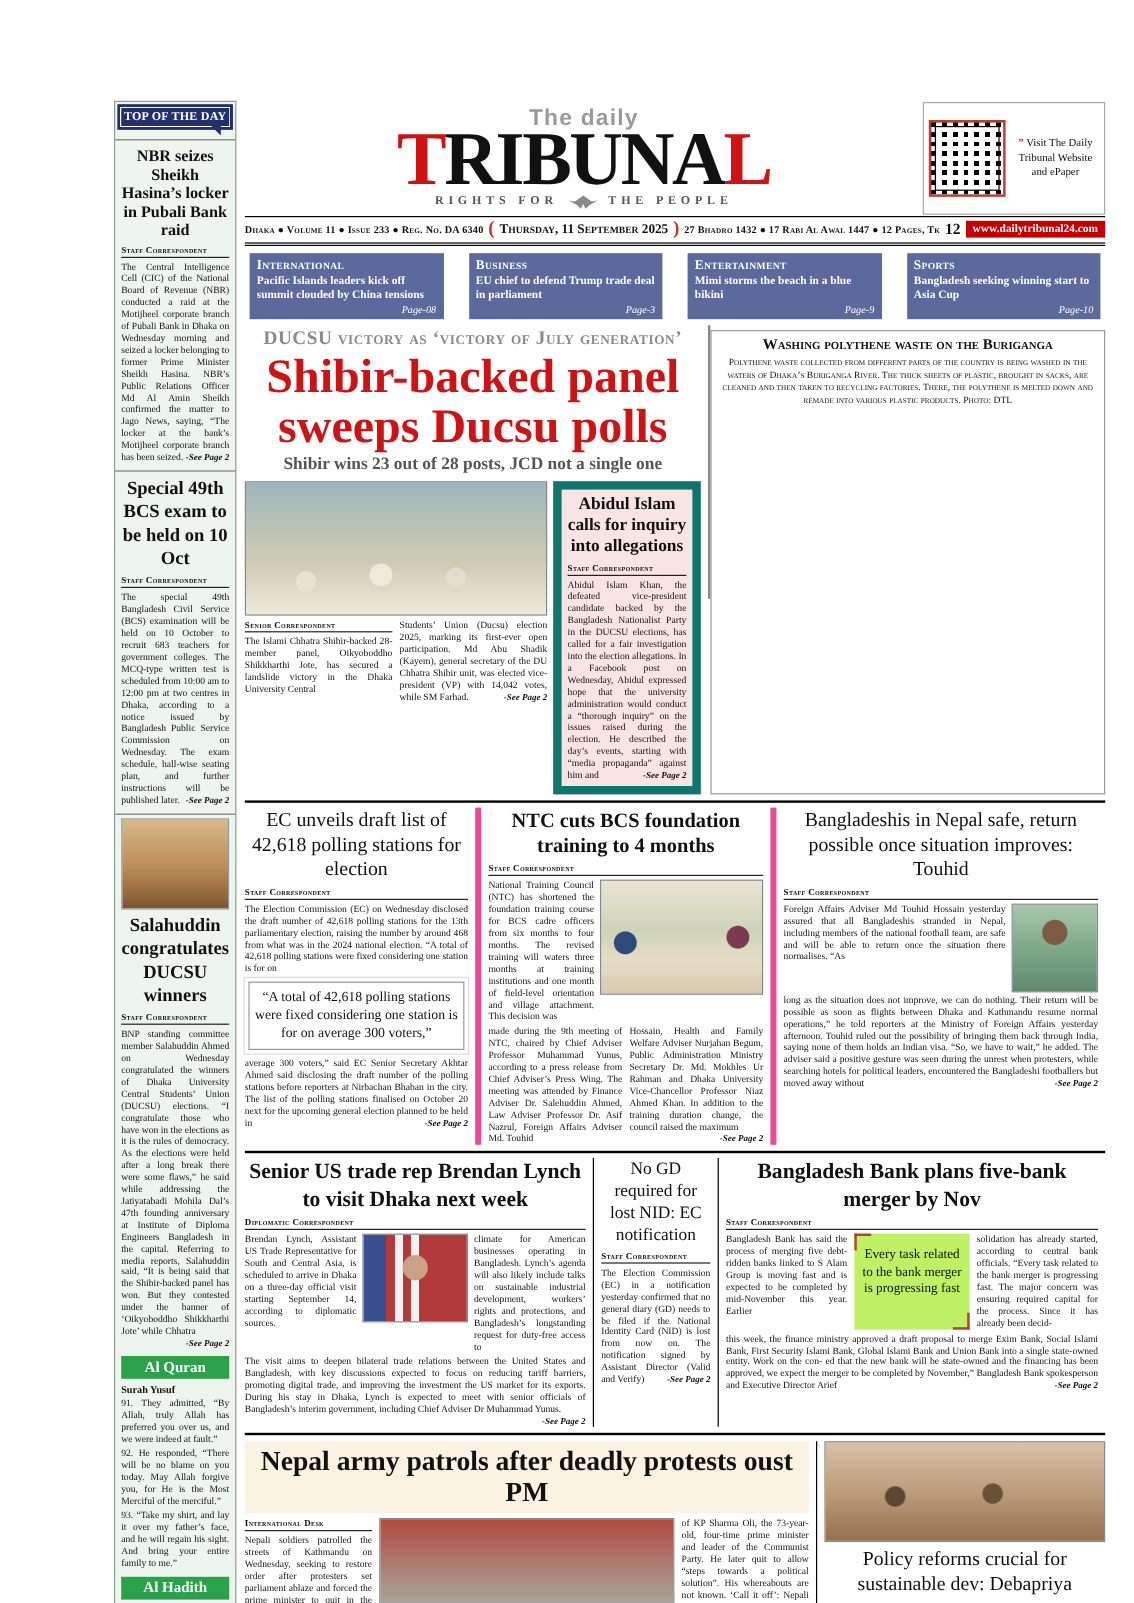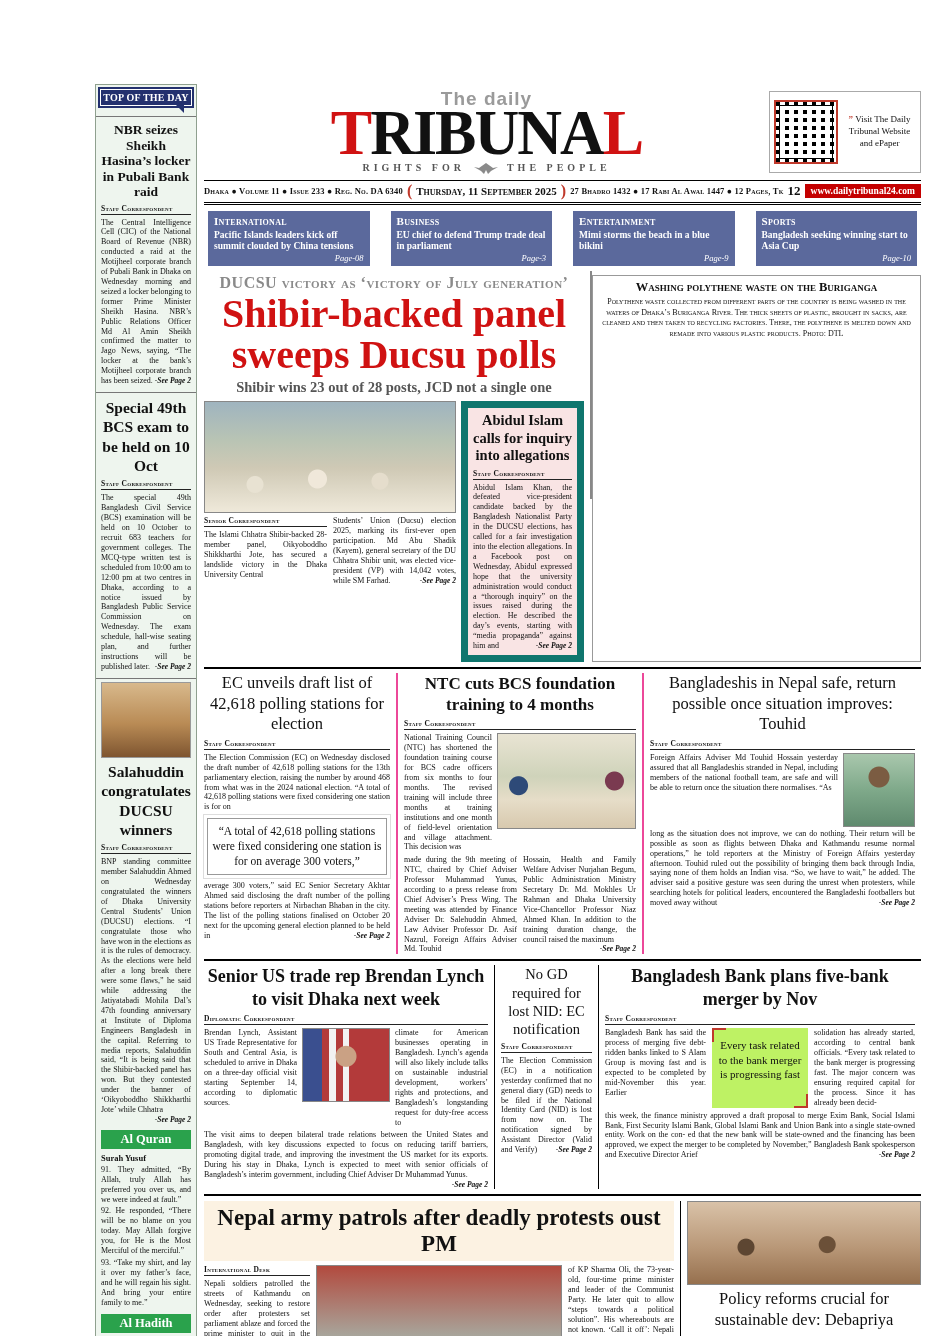--- a/index.html
+++ b/index.html
@@ -26,21 +26,21 @@
 
   
   .main { flex:1; display:flex; flex-direction:column; }
 
   .masthead { position:relative; height:96px; display:flex; align-items:center; }
   .logo-wrap { flex:1; text-align:center; position:relative; }
   .the-daily { font-family:"Liberation Sans", sans-serif; color:#9a9a9a; font-weight:bold; font-size:19px; letter-spacing:1px; line-height:1; }
   .logo { font-size:62px; font-weight:bold; line-height:.82; letter-spacing:-2px; transform:scaleY(1.02); }
   .logo .red { color:#d01212; }
   .tagline { display:flex; justify-content:center; align-items:center; gap:8px; color:#555; font-size:10px; letter-spacing:4px; font-weight:bold; margin-top:2px; }
-  .qr-box { flex:0 0 152px; border:1px solid #aaa; padding:4px; display:flex; gap:5px; align-items:center; height:82px; background:#fff; }
+  .qr-box { flex:0 0 152px; border:1px solid #aaa; padding:4px; display:flex; gap:5px; align-items:center; height:94px; background:#fff; }
   .qr { width:64px; height:64px; border:2px solid #c0392b; background:
         repeating-linear-gradient(0deg,#000 0 4px,#fff 4px 8px),
         repeating-linear-gradient(90deg,#000 0 4px,#fff 4px 9px);
         background-blend-mode:screen; outline:1px solid #000; outline-offset:-6px; }
   .qr-text { font-size:9px; text-align:center; line-height:1.3; flex:1; }
   .qr-text .tick { color:#c0392b; font-weight:bold; }
 
   .dateline { display:flex; align-items:center; gap:4px; border-top:1.5px solid #000; border-bottom:3px double #000; padding:2px 0 3px; font-size:8.5px; white-space:nowrap; }
   .dl-caps { font-variant:small-caps; font-weight:bold; letter-spacing:.2px; }
   .paren { color:#c0392b; font-size:16px; font-weight:bold; line-height:.8; }
@@ -74,21 +74,21 @@
   .burig-col { flex:1; display:flex; flex-direction:row; }
   .burig-photo { height:228px; border:1px solid #888; background:
       linear-gradient(180deg,#58743f 0%,#6e8a50 22%,#39463a 38%,#20292a 48%,#8b9489 60%,#d9dcd2 75%,#eef0ea 100%); }
   .burig-cap { border:1px solid #999; margin-top:4px; padding:4px 6px; text-align:center; flex:1; }
   .burig-title { font-variant:small-caps; font-weight:bold; font-size:12.5px; margin-bottom:2px; }
   .burig-text { font-variant:small-caps; font-size:8px; line-height:1.35; }
 
   
   .mid-band { display:flex; border-bottom:2px solid #000; padding:4px 0 5px; }
   .mid-col { padding:0 6px; }
-  .mid-col + .mid-col { border-left:2px solid #ec4899; }
+  .mid-col + .mid-col { border-left:5px solid #ec4899; }
   .ec-col { width:192px; flex:0 0 192px; padding-left:0; }
   .ntc-col { width:246px; flex:0 0 246px; }
   .nsafe-col { flex:1; }
   .mid-h { font-weight:bold; font-size:17px; line-height:1.25; text-align:center; margin-bottom:4px; }
   .mid-h.ec { font-weight:normal; font-size:16.5px; }
   .pull { border:1px solid #999; box-shadow:0 0 0 3px #fff, 0 0 0 4px #ddd; margin:6px 3px; padding:5px 4px; font-size:11.5px; text-align:center; line-height:1.3; }
   .ntc-row { display:flex; gap:5px; }
   .ntc-intro { width:88px; flex:0 0 88px; }
   .ntc-photo { flex:1; height:96px; border:1px solid #888; background:
       radial-gradient(circle at 15% 55%, #2e4a78 0 9px, transparent 10px),
@@ -270,21 +270,21 @@
           <div class="byline">Staff Correspondent</div>
           <div class="body">The Election Commission (EC) on Wednesday disclosed the draft number of 42,618 polling stations for the 13th parliamentary election, raising the number by around 468 from what was in the 2024 national election. “A total of 42,618 polling stations were fixed considering one station is for on</div>
           <div class="pull">“A total of 42,618 polling stations were fixed considering one station is for on average 300 voters,”</div>
           <div class="body"><span>average 300 voters,” said EC Senior Secretary Akhtar Ahmed said disclosing the draft number of the polling stations before reporters at Nirbachan Bhaban in the city. The list of the polling stations finalised on October 20 next for the upcoming general election planned to be held in</span> <span class="see">-See Page 2</span></div>
         </div>
 
         <div class="mid-col ntc-col">
           <div class="mid-h">NTC cuts BCS foundation training to 4 months</div>
           <div class="byline">Staff Correspondent</div>
           <div class="ntc-row">
-            <div class="ntc-intro body">National Training Council (NTC) has shortened the foundation training course for BCS cadre officers from six months to four months. The revised training will include three months at training institutions and one month of field-level orientation and village attachment. This decision was</div>
+            <div class="ntc-intro body">National Training Council (NTC) has shortened the foundation training course for BCS cadre officers from six months to four months. The revised training will waters three months at training institutions and one month of field-level orientation and village attachment. This decision was</div>
             <div class="ntc-photo"></div>
           </div>
           <div class="two-col">
             <div class="body">made during the 9th meeting of NTC, chaired by Chief Adviser Professor Muhammad Yunus, according to a press release from Chief Adviser’s Press Wing. The meeting was attended by Finance Adviser Dr. Salehuddin Ahmed, Law Adviser Professor Dr. Asif Nazrul, Foreign Affairs Adviser Md. Touhid</div>
             <div class="body"><span>Hossain, Health and Family Welfare Adviser Nurjahan Begum, Public Administration Ministry Secretary Dr. Md. Mokhles Ur Rahman and Dhaka University Vice-Chancellor Professor Niaz Ahmed Khan. In addition to the training duration change, the council raised the maximum</span> <span class="see">-See Page 2</span></div>
           </div>
         </div>
 
         <div class="mid-col nsafe-col">
           <div class="mid-h ec">Bangladeshis in Nepal safe, return possible once situation improves: Touhid</div>

